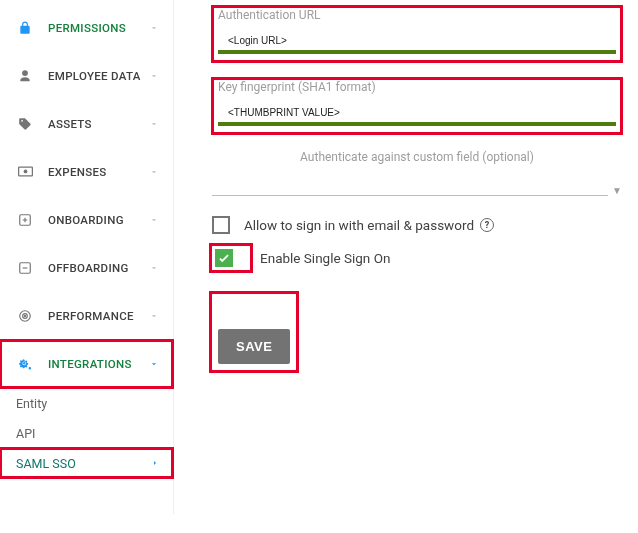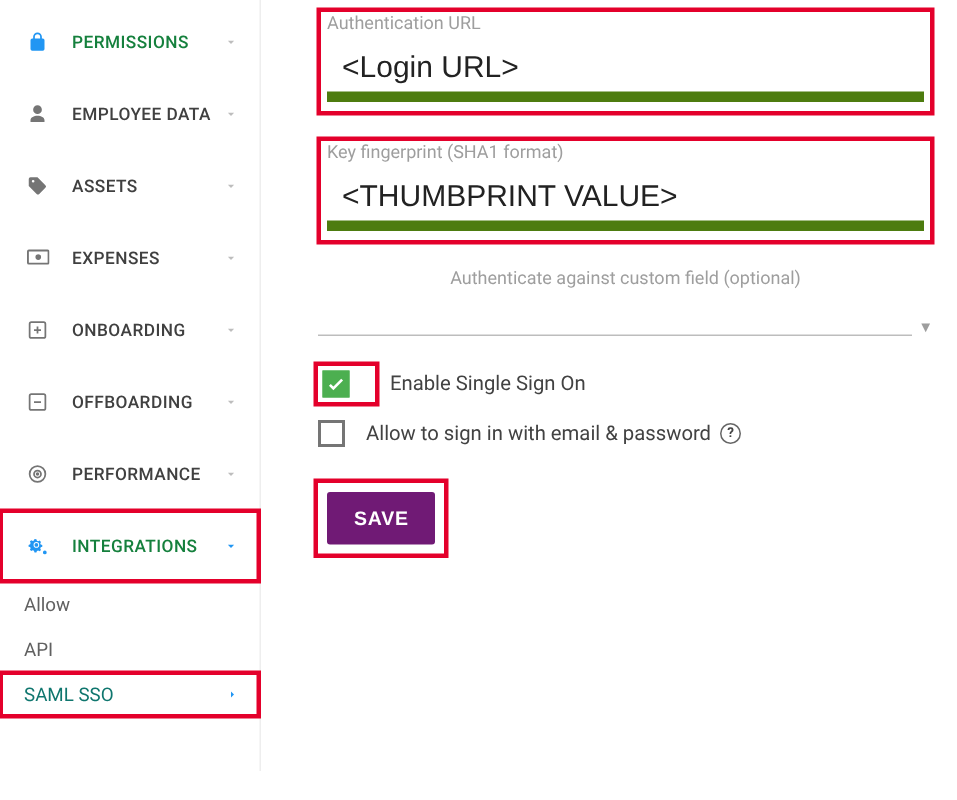--- a/index.html
+++ b/index.html
@@ -13,31 +13,31 @@
   .nav-item .chev { color: #bdbdbd; }
   .sub-items { padding: 0 0 6px 0; }
   .sub-item { display: flex; align-items: center; height: 30px; padding: 0 14px 0 16px; font-size: 12.5px; color: #616161; cursor: pointer; }
   .sub-item.active { color: #0f766e; }
   .sub-item.active .arrow { color: #2196f3; }
   .sub-item .arrow { margin-left: auto; color: #bdbdbd; }
   .main { flex: 1; padding: 6px 16px 20px 38px; }
   .field-group { margin-bottom: 16px; }
   .field-group.boxed { padding: 2px 6px 8px 6px; }
   .flabel { font-size: 12px; color: #9e9e9e; margin-bottom: 10px; display:block; }
-  .finput { width: 100%; border: none; border-bottom: 7px solid #4d7c0f; font-size: 20px; padding: 2px 0 4px 10px; outline: none; color: #222; font-family: Arial, sans-serif; }
+  .finput { width: 100%; border: none; border-bottom: 4px solid #4d7c0f; font-size: 10px; padding: 2px 0 4px 10px; outline: none; color: #222; font-family: Arial, sans-serif; }
   .finput.nopad { padding-left: 0; }
   .select-row { display:flex; align-items:flex-end; margin-top: 14px; margin-bottom: 20px;}
   .select-line { flex:1; border-bottom:1px solid #bdbdbd; height: 18px;}
   .select-caret { color:#9e9e9e; font-size:10px; margin-left:4px; }
   .check-row { display:flex; align-items:center; margin: 8px 0 12px 0; }
   .cbox { width:18px; height:18px; border:2px solid #757575; margin-right:14px; display:flex; align-items:center; justify-content:center; }
   .cbox.checked { background:#4caf50; border-color:#4caf50; color:#fff; }
   .check-row .clabel { font-size:13.5px; color:#424242; }
   .help-circ { display:inline-flex; width:14px; height:14px; border:1px solid #666; border-radius:50%; align-items:center; justify-content:center; font-size:9px; font-weight:bold; margin-left:6px; color:#444;}
-  .save-btn { background:#701a75; color:#fff; border:none; padding: 10px 18px; font-size:13px; font-weight:600; letter-spacing:0.5px; cursor:pointer; border-radius:2px;}
+  .save-btn { background:#737373; color:#fff; border:none; padding: 10px 18px; font-size:13px; font-weight:600; letter-spacing:0.5px; cursor:pointer; border-radius:2px;margin-top:29px;}
   .hl { outline: 3px solid #e4002b; outline-offset: -2px; }
   .hl-row { outline: 3px solid #e4002b; outline-offset: 0px; display:inline-block; padding:3px;}
   svg { display:block; }
 </style>
 </head>
 <body>
 
 <div class="layout">
 
   <aside class="sidebar">
@@ -155,21 +155,21 @@
       <span class="label">INTEGRATIONS</span>
       <span class="chev">
           <svg width="10" height="10" viewBox="0 0 24 24" fill="#2196f3">
             <path d="M7 10l5 5 5-5z"></path>
           </svg>
         </span>
     </div>
 
     <div class="sub-items">
       <div class="sub-item">
-        <span>Allow</span>
+        <span>Entity</span>
       </div>
       <div class="sub-item">
         <span>API</span>
       </div>
       <div class="sub-item active hl">
         <span>SAML SSO</span>
         <span class="arrow">
             <svg width="8" height="10" viewBox="0 0 24 24" fill="#2196f3">
               <path d="M9 6l6 6-6 6z"></path>
             </svg>
@@ -196,36 +196,36 @@
 
     <div class="field-group" style="margin-top:4px;text-align:center;">
       <span class="flabel">Authenticate against custom field (optional)</span>
       <div class="select-row">
         <div class="select-line"></div>
         <span class="select-caret">▼</span>
       </div>
     </div>
 
     <div class="check-row">
+      <span class="cbox"></span>
+      <span class="clabel">Allow to sign in with email &amp; password</span>
+      <span class="help-circ">?</span>
+    </div>
+
+    <div class="check-row">
       <span class="hl-row">
         <span class="cbox checked">
           <svg width="14" height="14" viewBox="0 0 24 24" fill="none" stroke="#fff" stroke-width="3">
               <path d="M5 13l4 4 10-10"></path>
             </svg>
         </span>
       </span>
       <span class="clabel" style="margin-left:10px;">Enable Single Sign On</span>
     </div>
 
-    <div class="check-row">
-      <span class="cbox"></span>
-      <span class="clabel">Allow to sign in with email &amp; password</span>
-      <span class="help-circ">?</span>
-    </div>
-
     <div style="margin-top:24px;">
       <span class="hl-row" style="padding:6px;">
         <button class="save-btn">SAVE</button>
       </span>
     </div>
 
   </main>
 </div>
 
 </body></html>

